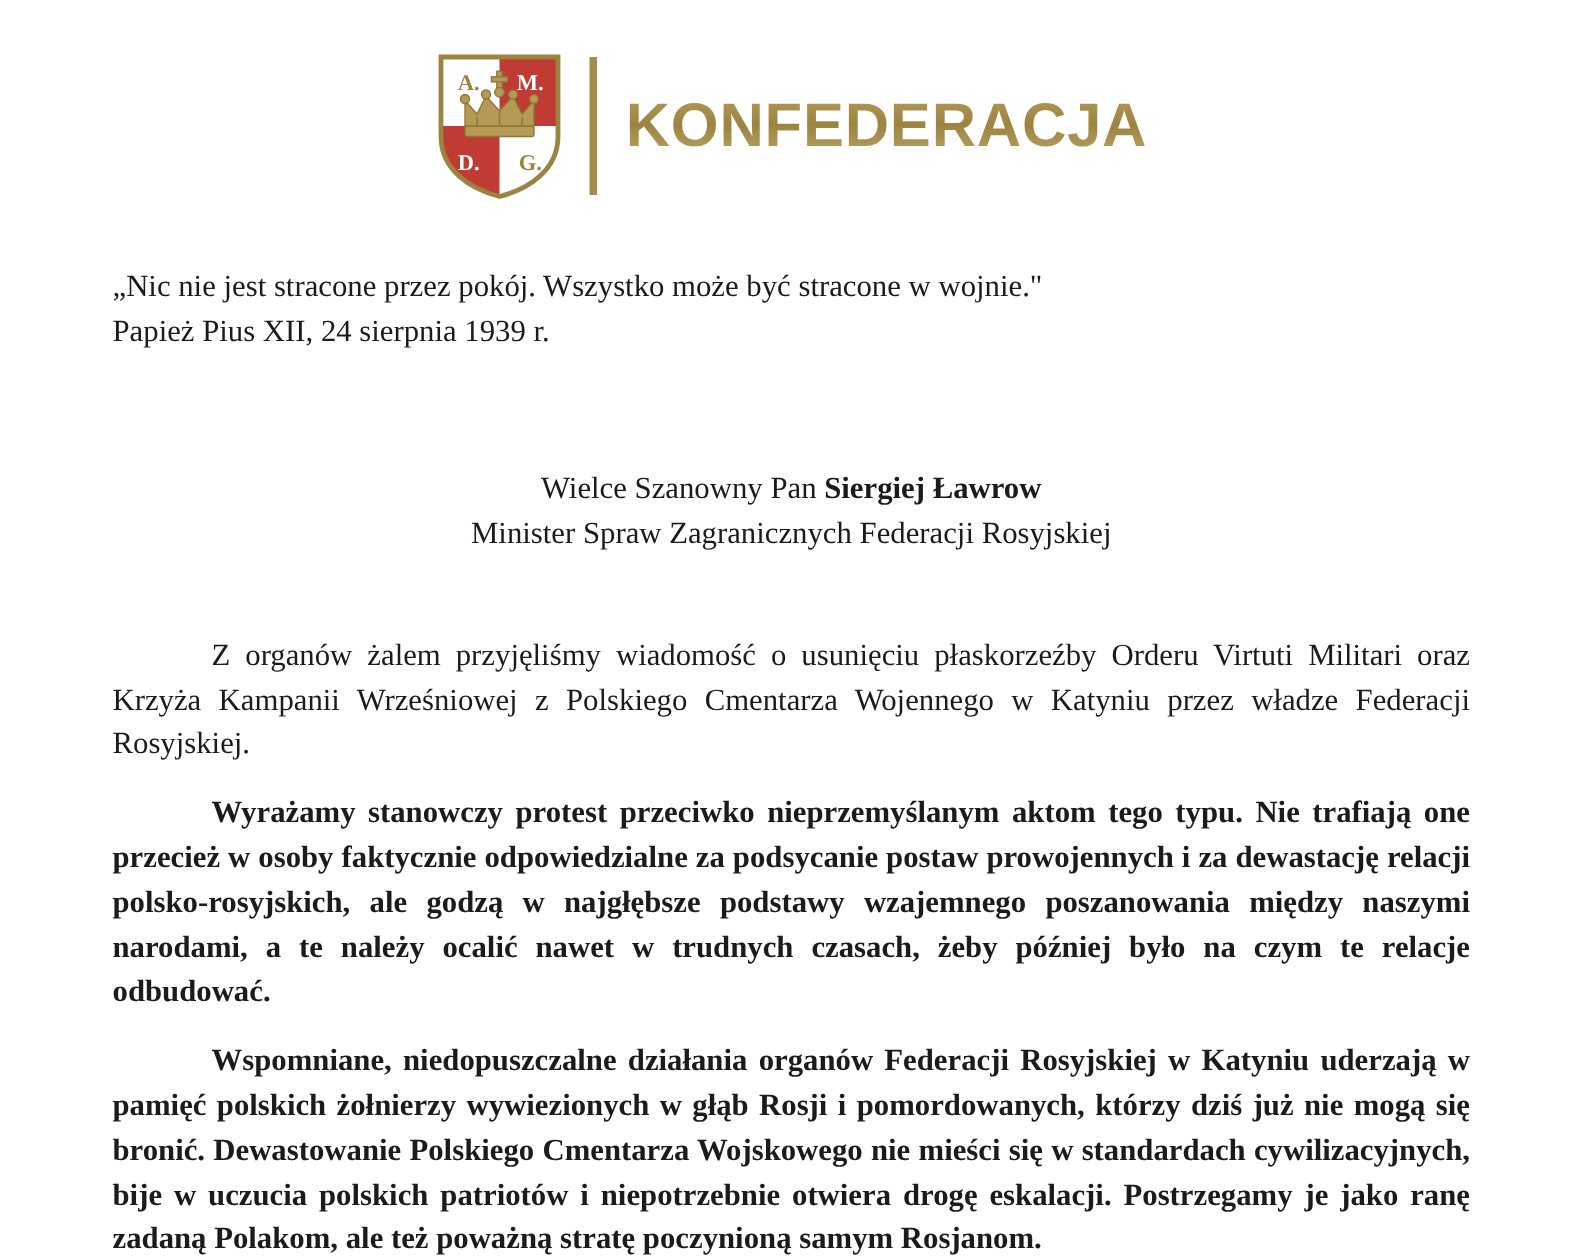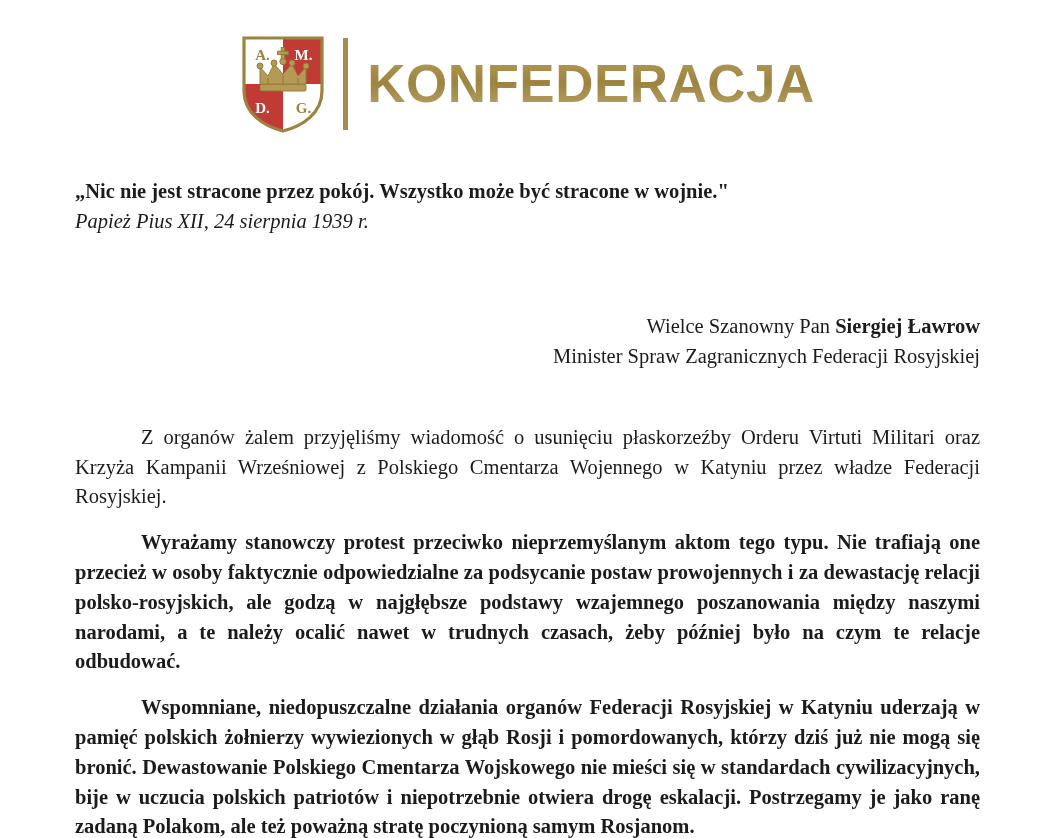--- a/index.html
+++ b/index.html
@@ -62,21 +62,21 @@
   .logo-wordmark {
     display: flex;
     flex-direction: column;
     justify-content: center;
     line-height: 1.02;
   }
 
   .logo-line {
     font-family: "Liberation Sans", "DejaVu Sans", sans-serif;
     font-weight: 700;
-    font-size: 53px;
+    font-size: 41px;
     letter-spacing: 0.5px;
     color: #a08744;
     background: linear-gradient(180deg, #b59a56 0%, #9c8340 48%, #b9a367 100%);
     -webkit-background-clip: text;
     background-clip: text;
     -webkit-text-fill-color: transparent;
     white-space: nowrap;
   }
 
   .logo-line + .logo-line {
@@ -91,36 +91,35 @@
     width: 905px;
   }
 
   .quote-block {
     margin: 0;
     padding: 0;
   }
 
   .quote-text {
     font-size: 20.5px;
-    font-weight: 700;
+    font-weight: 400;
     line-height: 1.28;
     margin: 0;
     white-space: nowrap;
   }
 
   .quote-attrib {
     font-size: 20.5px;
-    font-style: italic;
     line-height: 1.28;
     margin: 4px 0 0 0;
   }
 
   .addressee {
     margin-top: 78px;
-    text-align: right;
+    text-align: center;
     font-size: 20.5px;
     line-height: 1.42;
   }
 
   .addressee-name-strong {
     font-weight: 700;
   }
 
   .addressee-line {
     display: block;

